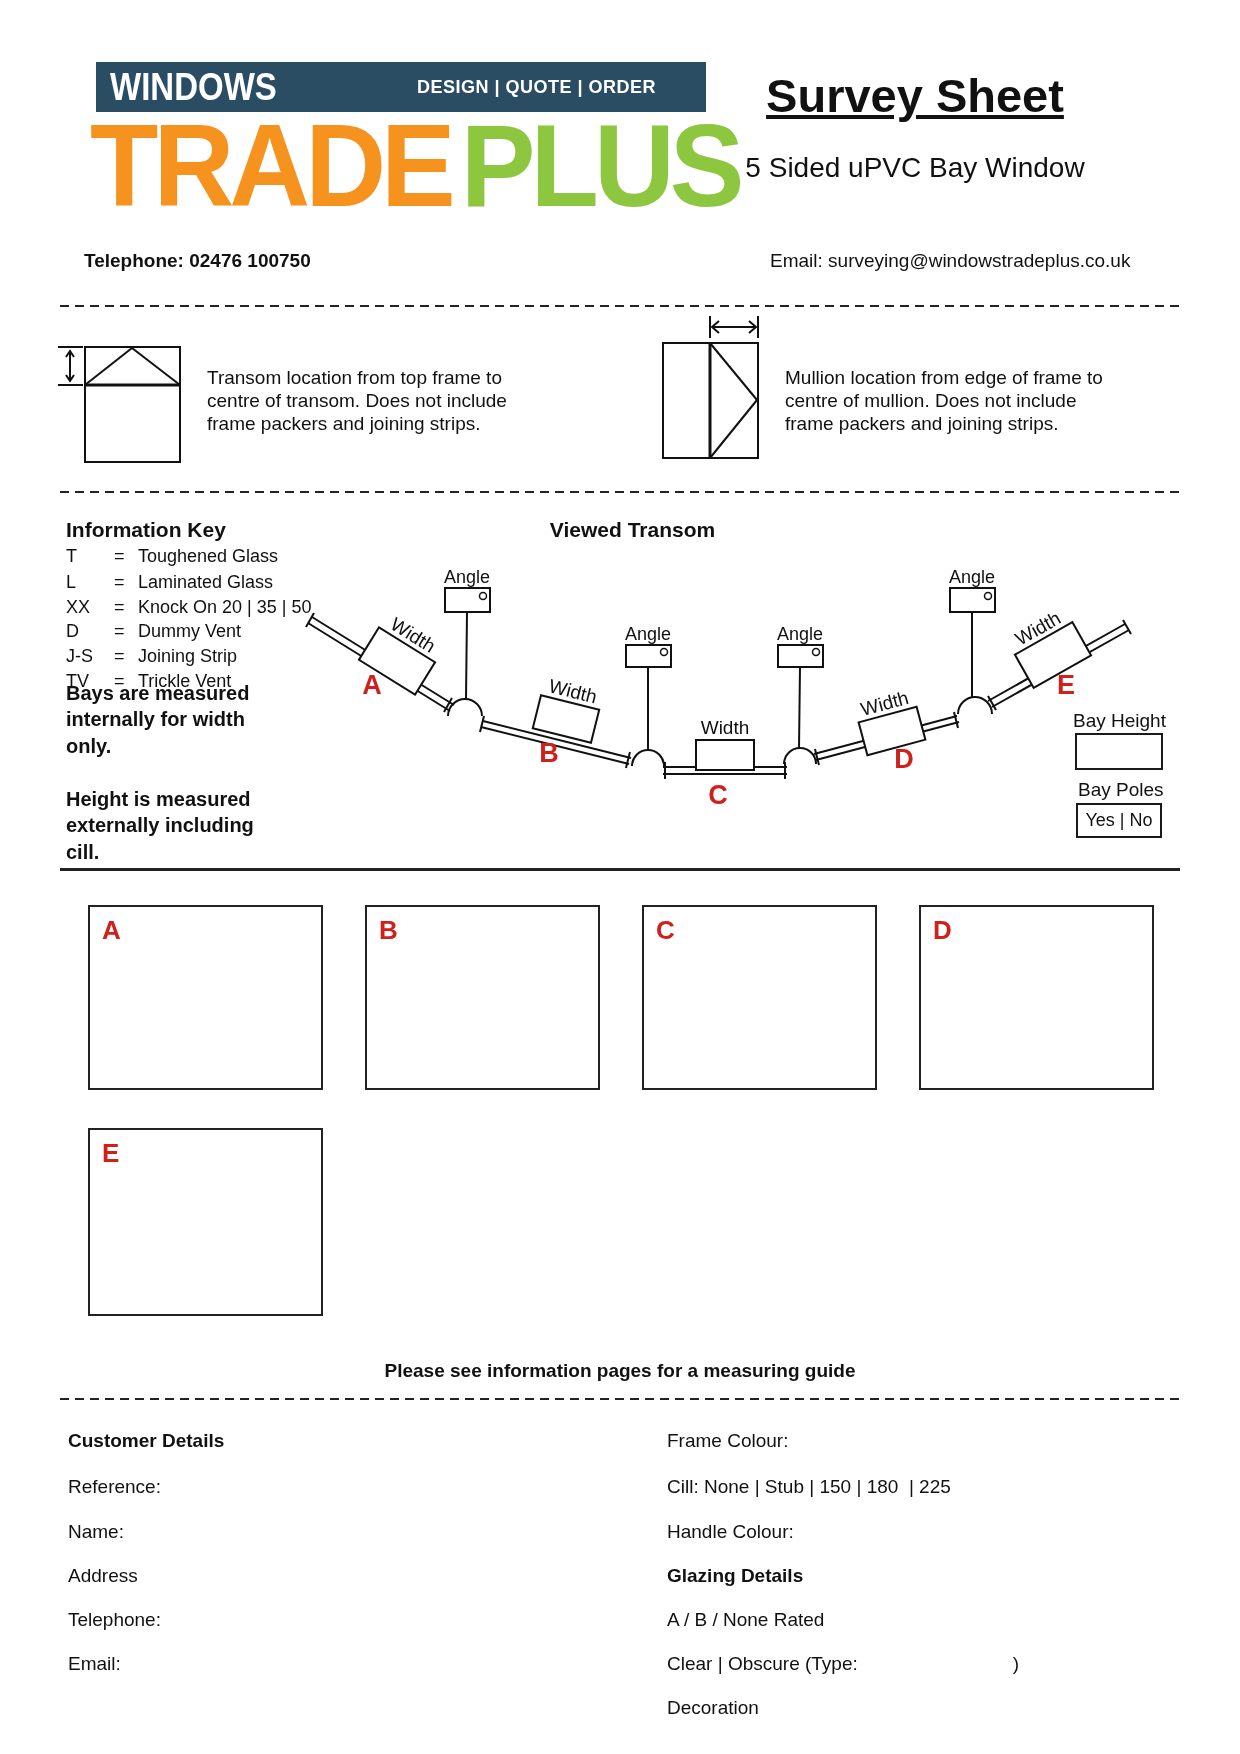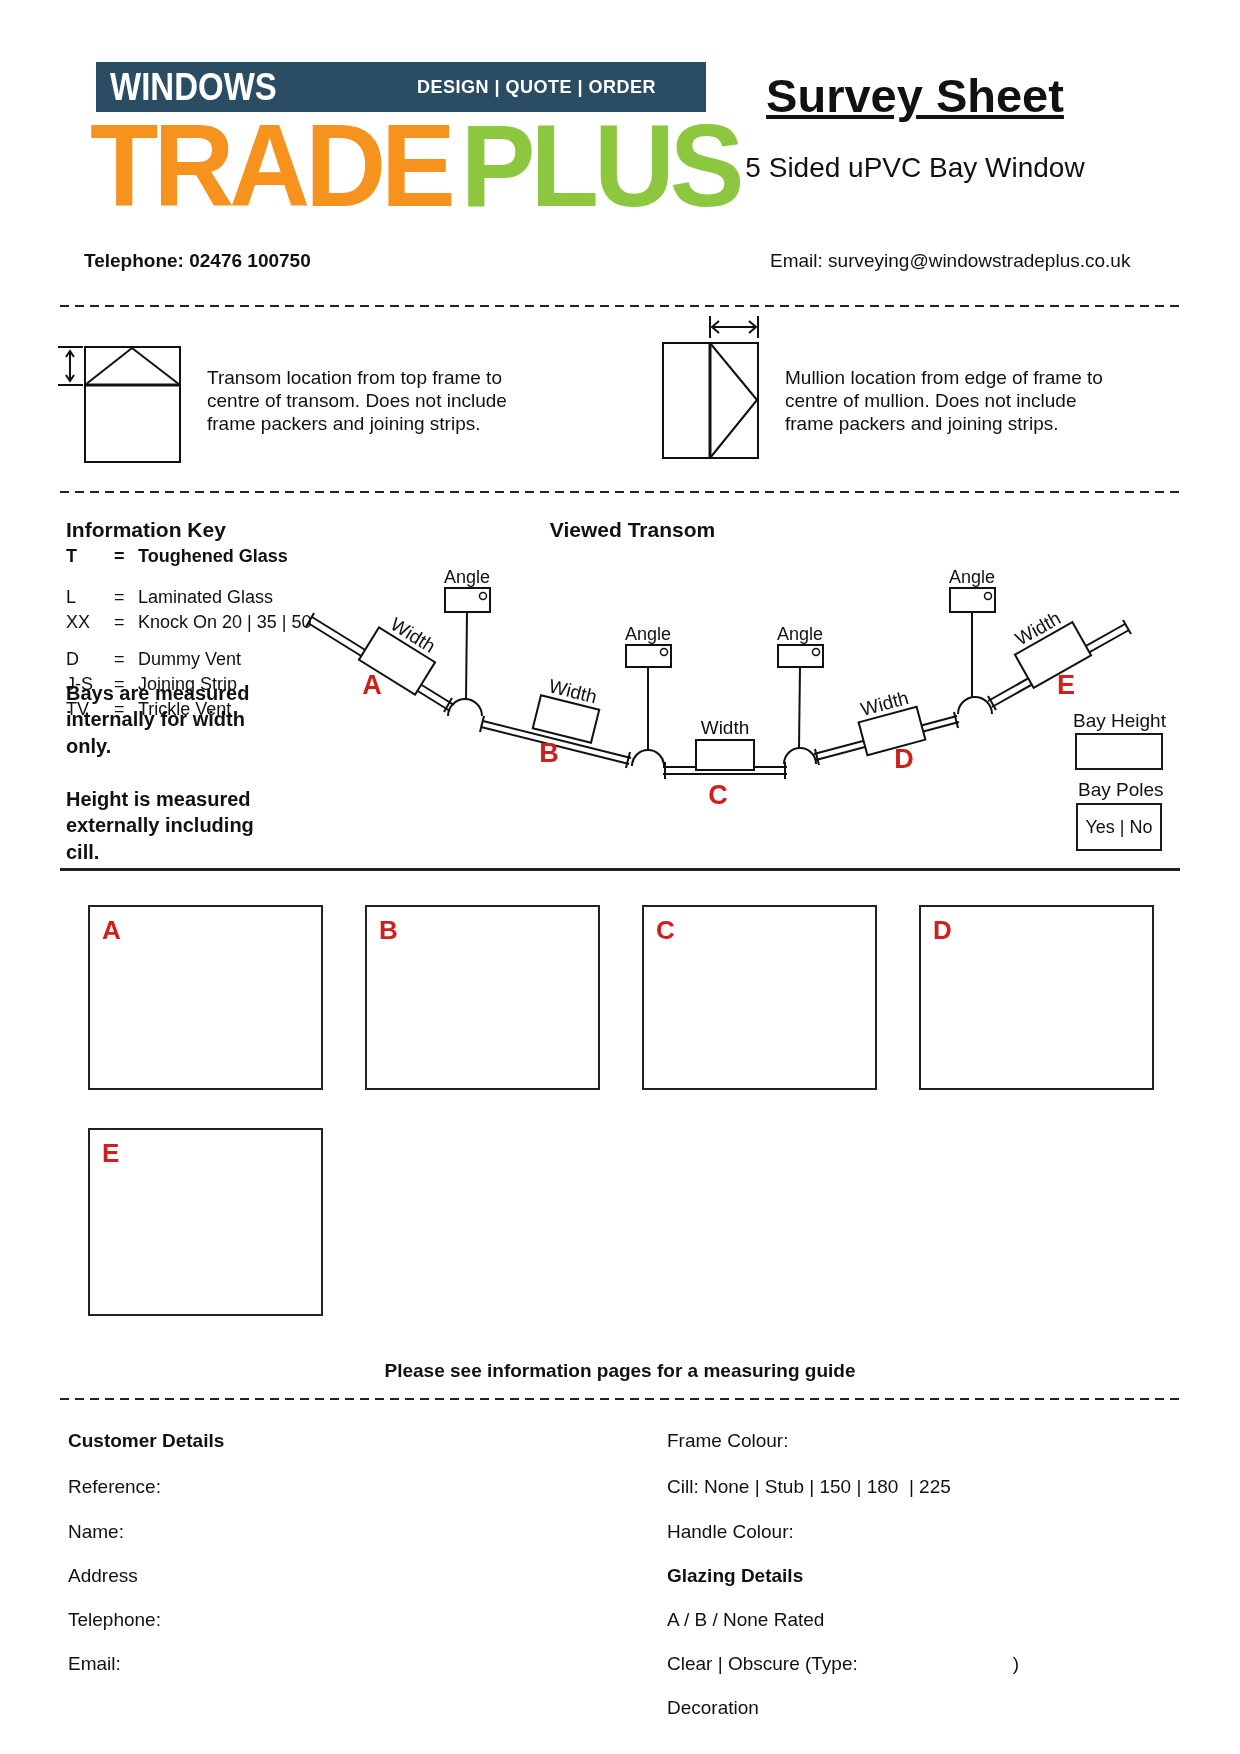--- a/index.html
+++ b/index.html
@@ -83,23 +83,23 @@
       <line x1="710" y1="343" x2="757" y2="400"></line>
       <line x1="757" y1="400" x2="710" y2="458"></line>
     </g>
   </svg>
   <div class="abs guide-text" style="left:785px; top:366px; width:320px;">Mullion location from edge of frame to centre of mullion. Does not include frame packers and joining strips.</div>
 
   <div class="abs dashed-rule" style="left:60px; top:491px; width:1120px;"></div>
 
   <div class="abs key-title" style="left:66px; top:518px;">Information Key</div>
   <div class="abs" style="left:66px; top:546px;">
-    <div class="key-row" style="margin-bottom:20px;font-weight:bold;"><span class="key-abbr">T</span><span class="key-eq">=</span><span>Toughened Glass</span></div>
+    <div class="key-row" style="margin-bottom:5px;"><span class="key-abbr">T</span><span class="key-eq">=</span><span>Toughened Glass</span></div>
     <div class="key-row" style="margin-bottom:4px;"><span class="key-abbr">L</span><span class="key-eq">=</span><span>Laminated Glass</span></div>
-    <div class="key-row" style="margin-bottom:16px;"><span class="key-abbr">XX</span><span class="key-eq">=</span><span>Knock On 20 | 35 | 50</span></div>
+    <div class="key-row" style="margin-bottom:3px;"><span class="key-abbr">XX</span><span class="key-eq">=</span><span>Knock On 20 | 35 | 50</span></div>
     <div class="key-row" style="margin-bottom:4px;"><span class="key-abbr">D</span><span class="key-eq">=</span><span>Dummy Vent</span></div>
     <div class="key-row" style="margin-bottom:4px;"><span class="key-abbr">J-S</span><span class="key-eq">=</span><span>Joining Strip</span></div>
     <div class="key-row"><span class="key-abbr">TV</span><span class="key-eq">=</span><span>Trickle Vent</span></div>
   </div>
   <div class="abs bold-note" style="left:66px; top:680px; width:195px;">Bays are measured internally for width only.</div>
   <div class="abs bold-note" style="left:66px; top:786px; width:225px;">Height is measured externally including cill.</div>
 
   <div class="abs vo-title" style="left:500px; top:518px; width:265px;">Viewed Transom</div>
 
   <svg class="abs" style="left:290px; top:560px;" width="890" height="300" viewBox="290 560 890 300">
@@ -187,21 +187,21 @@
     <text class="red" x="372" y="694" font-size="27" text-anchor="middle">A</text>
     <text class="red" x="549" y="762" font-size="27" text-anchor="middle">B</text>
     <text class="red" x="718" y="804" font-size="27" text-anchor="middle">C</text>
     <text class="red" x="904" y="768" font-size="27" text-anchor="middle">D</text>
     <text class="red" x="1066" y="694" font-size="27" text-anchor="middle">E</text>
   </svg>
 
   <div class="abs mini-label" style="left:1073px; top:710px;text-align:right;">Bay Height</div>
   <div class="abs field-box" style="left:1075px; top:733px; width:88px; height:37px;"></div>
   <div class="abs mini-label" style="left:1078px; top:779px;">Bay Poles</div>
-  <div class="abs field-box yesno" style="left:1076px; top:803px; width:86px; height:48px;">Yes  |  No</div>
+  <div class="abs field-box yesno" style="left:1076px; top:803px; width:86px; height:35px;">Yes  |  No</div>
 
   <div class="abs solid-rule" style="left:60px; top:868px; width:1120px;"></div>
 
   <div class="abs panel" style="left:88px; top:905px; width:235px; height:185px;">
     <span class="panel-letter">A</span>
   </div>
   <div class="abs panel" style="left:365px; top:905px; width:235px; height:185px;">
     <span class="panel-letter">B</span>
   </div>
   <div class="abs panel" style="left:642px; top:905px; width:235px; height:185px;">

